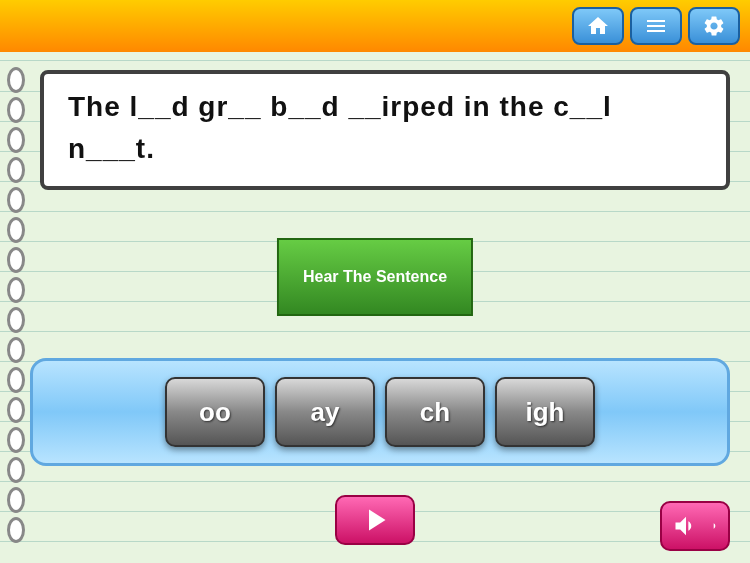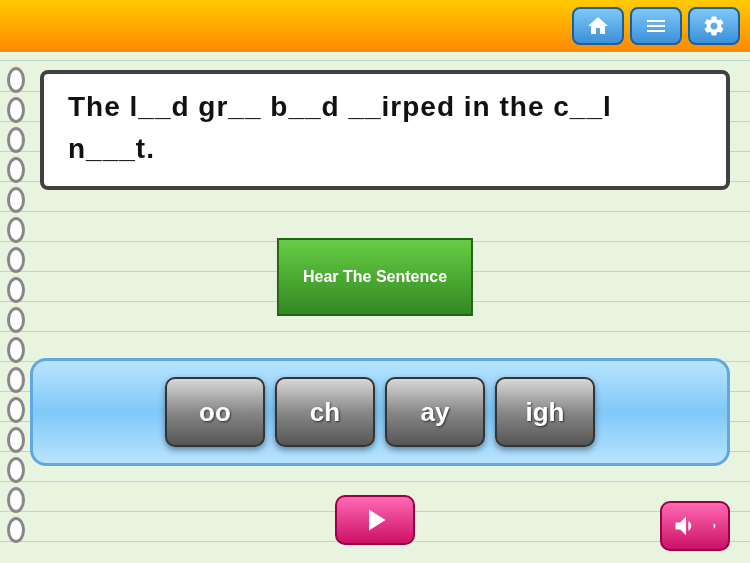--- a/index.html
+++ b/index.html
@@ -258,24 +258,24 @@
 </div>
 
 <button class="hear-btn">Hear The Sentence</button>
 
 <div class="tiles-container">
 
 <div class="tile">
       <span>oo</span>
     </div>
     <div class="tile">
+      <span>ay</span>
+    </div>
+    <div class="tile">
       <span>ch</span>
-    </div>
-    <div class="tile">
-      <span>ay</span>
     </div>
     <div class="tile">
       <span>igh</span>
     </div>
   </div>
 
 <div class="next-btn">
   <svg viewBox="0 0 24 24">
       <path d="M8 5v14l11-7z"></path>
     </svg>

